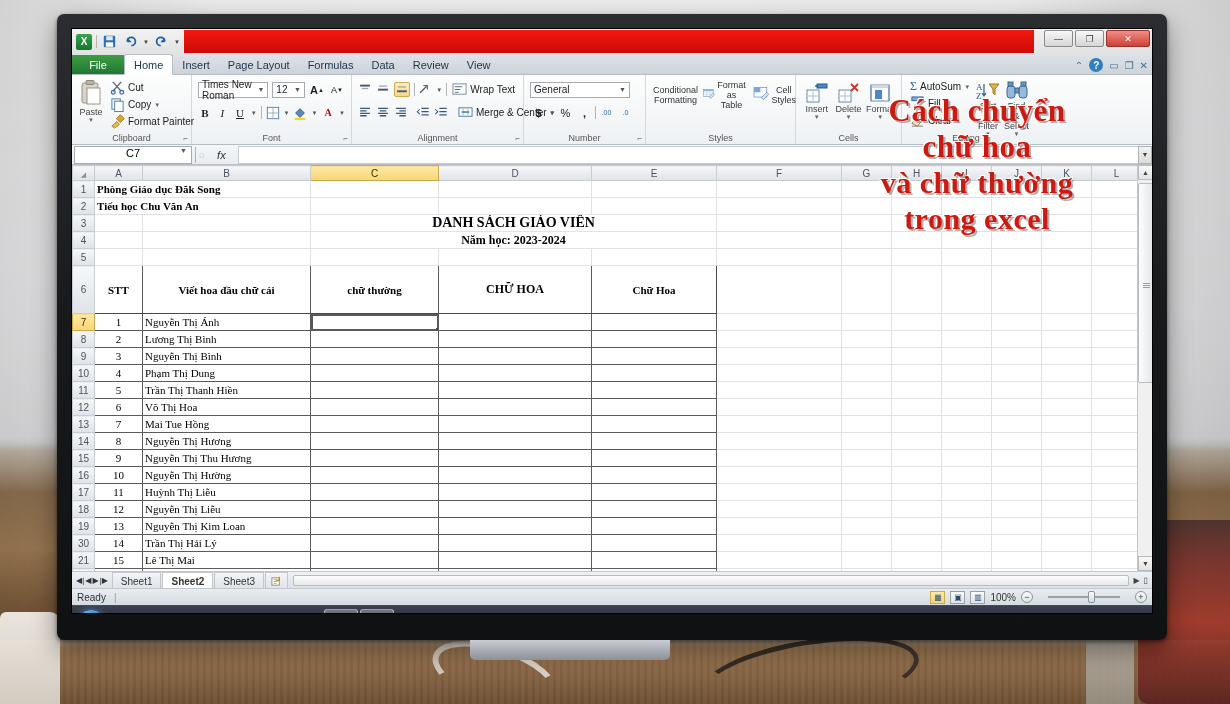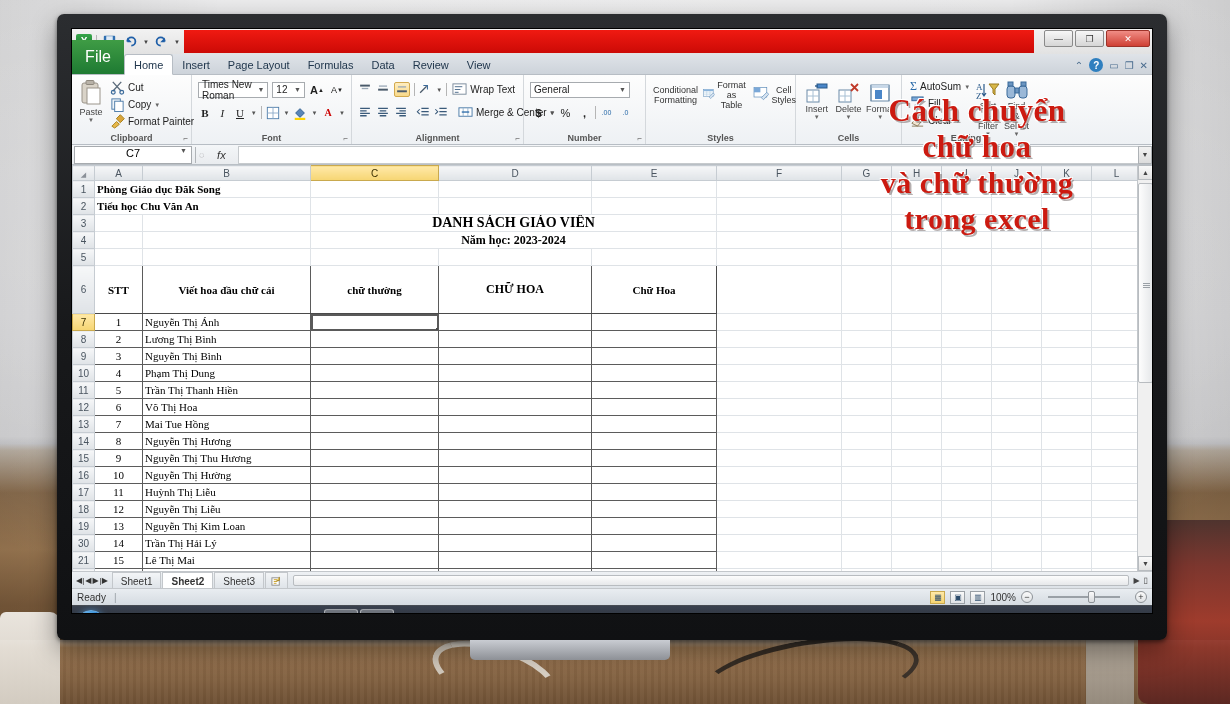--- a/index.html
+++ b/index.html
@@ -76,33 +76,33 @@
   .sep{ width:1px; height:13px; background:#b5b5b5; }
   .title-red{ position:absolute; left:112px; top:1px; right:118px; height:23px; background:linear-gradient(180deg,#f01a12,#cc0a06); }
   .winbtns{ position:absolute; right:2px; top:1px; display:flex; gap:2px; }
   .winbtn{ width:29px; height:17px; border:1px solid #8a8a8a; border-radius:2px; font-size:9px;
     background:linear-gradient(180deg,#f7f7f7,#d6d6d6); display:flex; align-items:center; justify-content:center; color:#333;}
   .winbtn.close{ width:44px; background:linear-gradient(180deg,#f08d86,#cf4034); border-color:#9c3229; color:#fff;}
 
   
   .tabsbar{ height:21px; background:linear-gradient(180deg,#dfe3e8,#cdd3da); display:flex; align-items:flex-end;
     border-bottom:1px solid #b7bdc4; position:relative;}
-  .tab-file{ width:52px; height:34px; background:linear-gradient(180deg,#3f9c45,#1e7a32); color:#fff;
-    font-size:16px; display:flex; align-items:center; justify-content:center; }
+  .tab-file{ width:52px; height:19px; background:linear-gradient(180deg,#3f9c45,#1e7a32); color:#fff;
+    font-size:11px; display:flex; align-items:center; justify-content:center; }
   .tab{ padding:0 9px; height:19px; display:flex; align-items:center; font-size:11px; color:#21374d; }
   .tab.active{ background:#fff; border:1px solid #b7bdc4; border-bottom:1px solid #fff; border-radius:3px 3px 0 0; height:21px; margin-bottom:-1px;}
   .help-icons{ position:absolute; right:4px; bottom:2px; display:flex; gap:6px; align-items:center; font-size:10px; color:#4a6c8e;}
   .qmark{ width:14px; height:14px; border-radius:50%; background:#2f7fbf; color:#fff; font-size:10px; font-weight:bold;
     display:flex; align-items:center; justify-content:center; }
 
   
   .ribbon{ height:70px; background:linear-gradient(180deg,#fdfdfd,#eef1f4); border-bottom:1px solid #b7bdc4;
     display:flex; position:relative; font-size:10px; color:#222; }
   .rgroup{ position:relative; height:100%; padding:3px 6px 0 6px; border-right:1px solid #d4d8dc; display:flex; flex-direction:column;}
-  .rgroup-title{ position:absolute; bottom:1px; left:0; width:100%; text-align:center; font-size:9px; color:#555;font-weight:bold;}
+  .rgroup-title{ position:absolute; bottom:1px; left:0; width:100%; text-align:center; font-size:9px; color:#555;}
   .rgroup-dialog{ position:absolute; bottom:1px; right:3px; font-size:8px; color:#777;}
   .rrow{ display:flex; align-items:center; gap:4px; height:19px;}
   .ritem{ display:flex; align-items:center; gap:3px; padding:0 2px; white-space:nowrap;}
   .bigbtn{ display:flex; flex-direction:column; align-items:center; justify-content:flex-start; width:40px; padding-top:2px;}
   .bigbtn .lbl{ font-size:9px; color:#444; text-align:center; line-height:10px;}
   .icon-sq{ width:15px; height:15px; display:inline-block; }
   .fontname{ width:74px; height:16px; background:#fff; border:1px solid #a7abaf; font-size:10px;
     display:flex; align-items:center; padding:0 3px; }
   .fontsize{ width:34px; height:16px; background:#fff; border:1px solid #a7abaf; font-size:10px;
     display:flex; align-items:center; padding:0 3px; }

